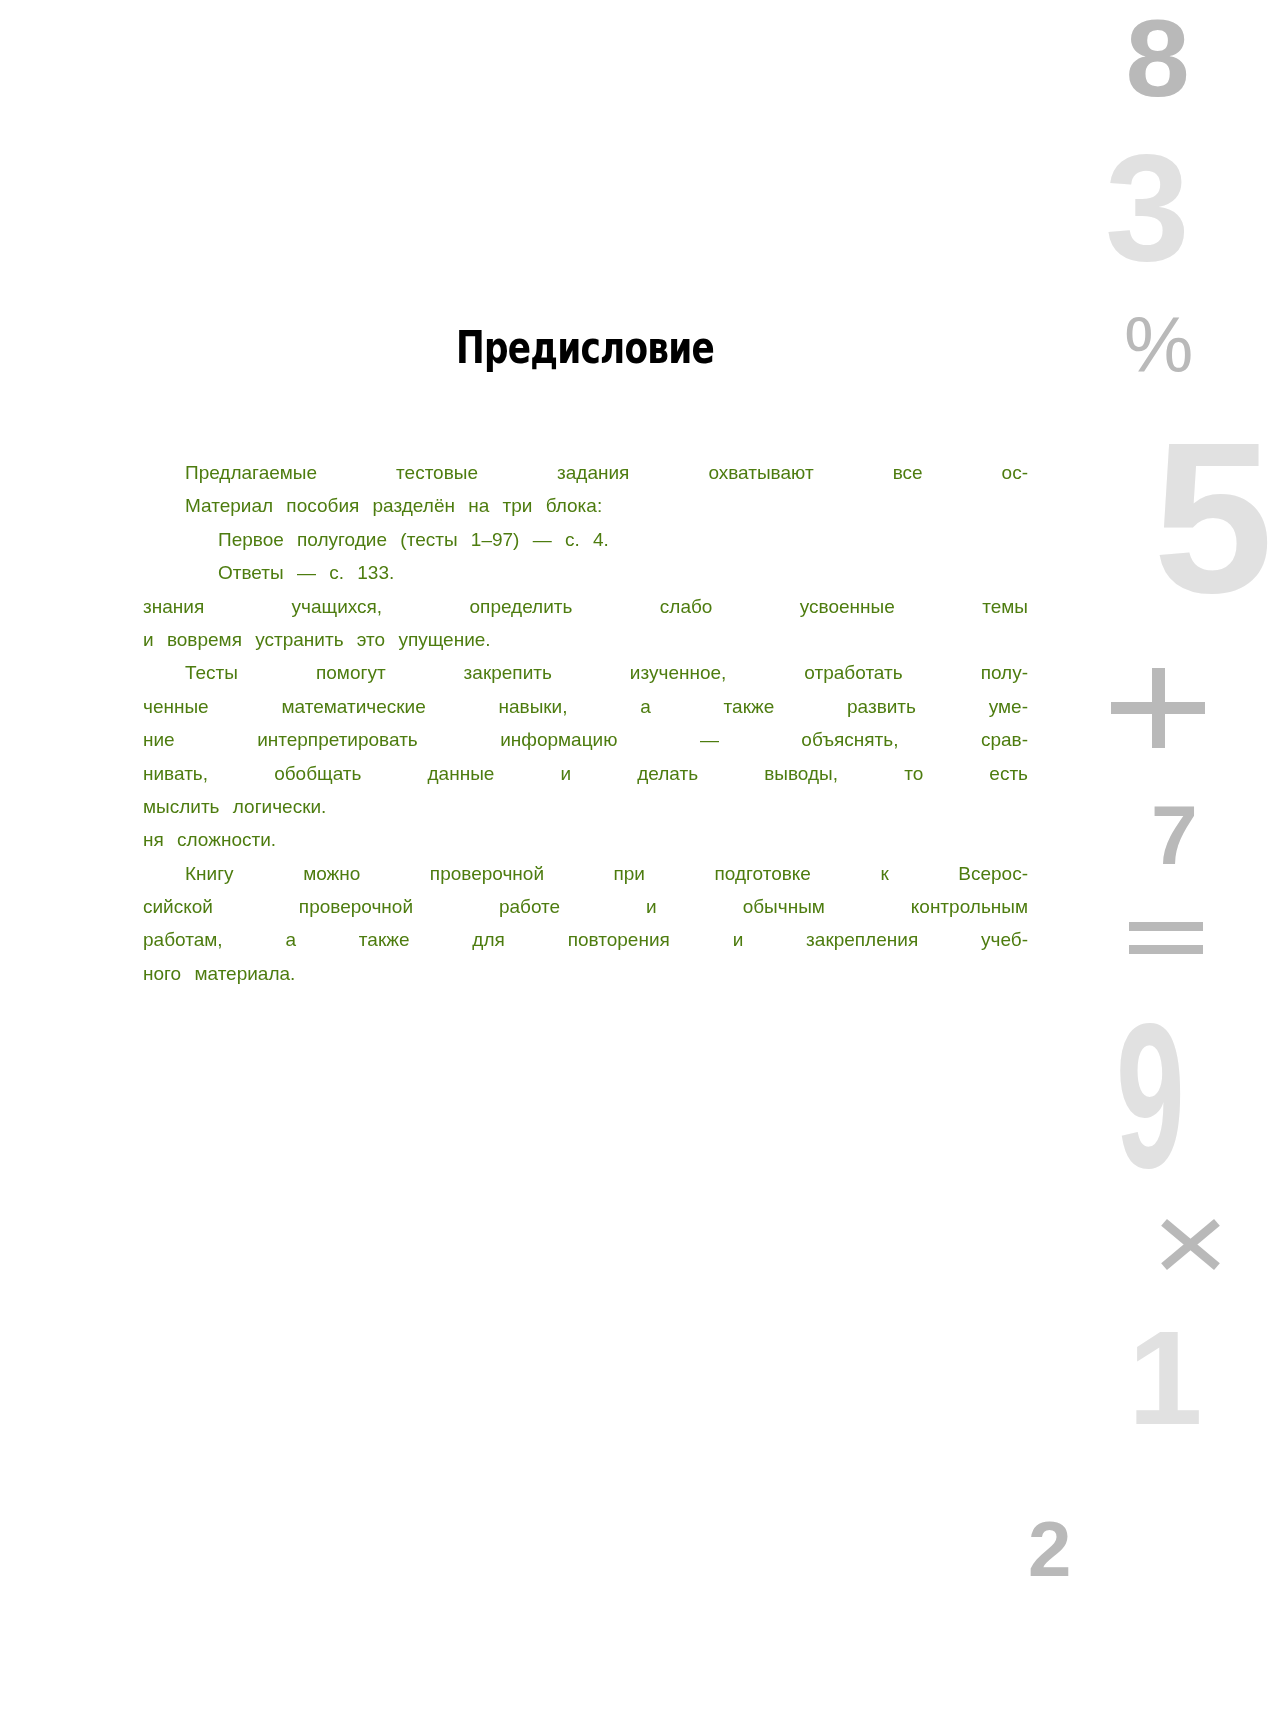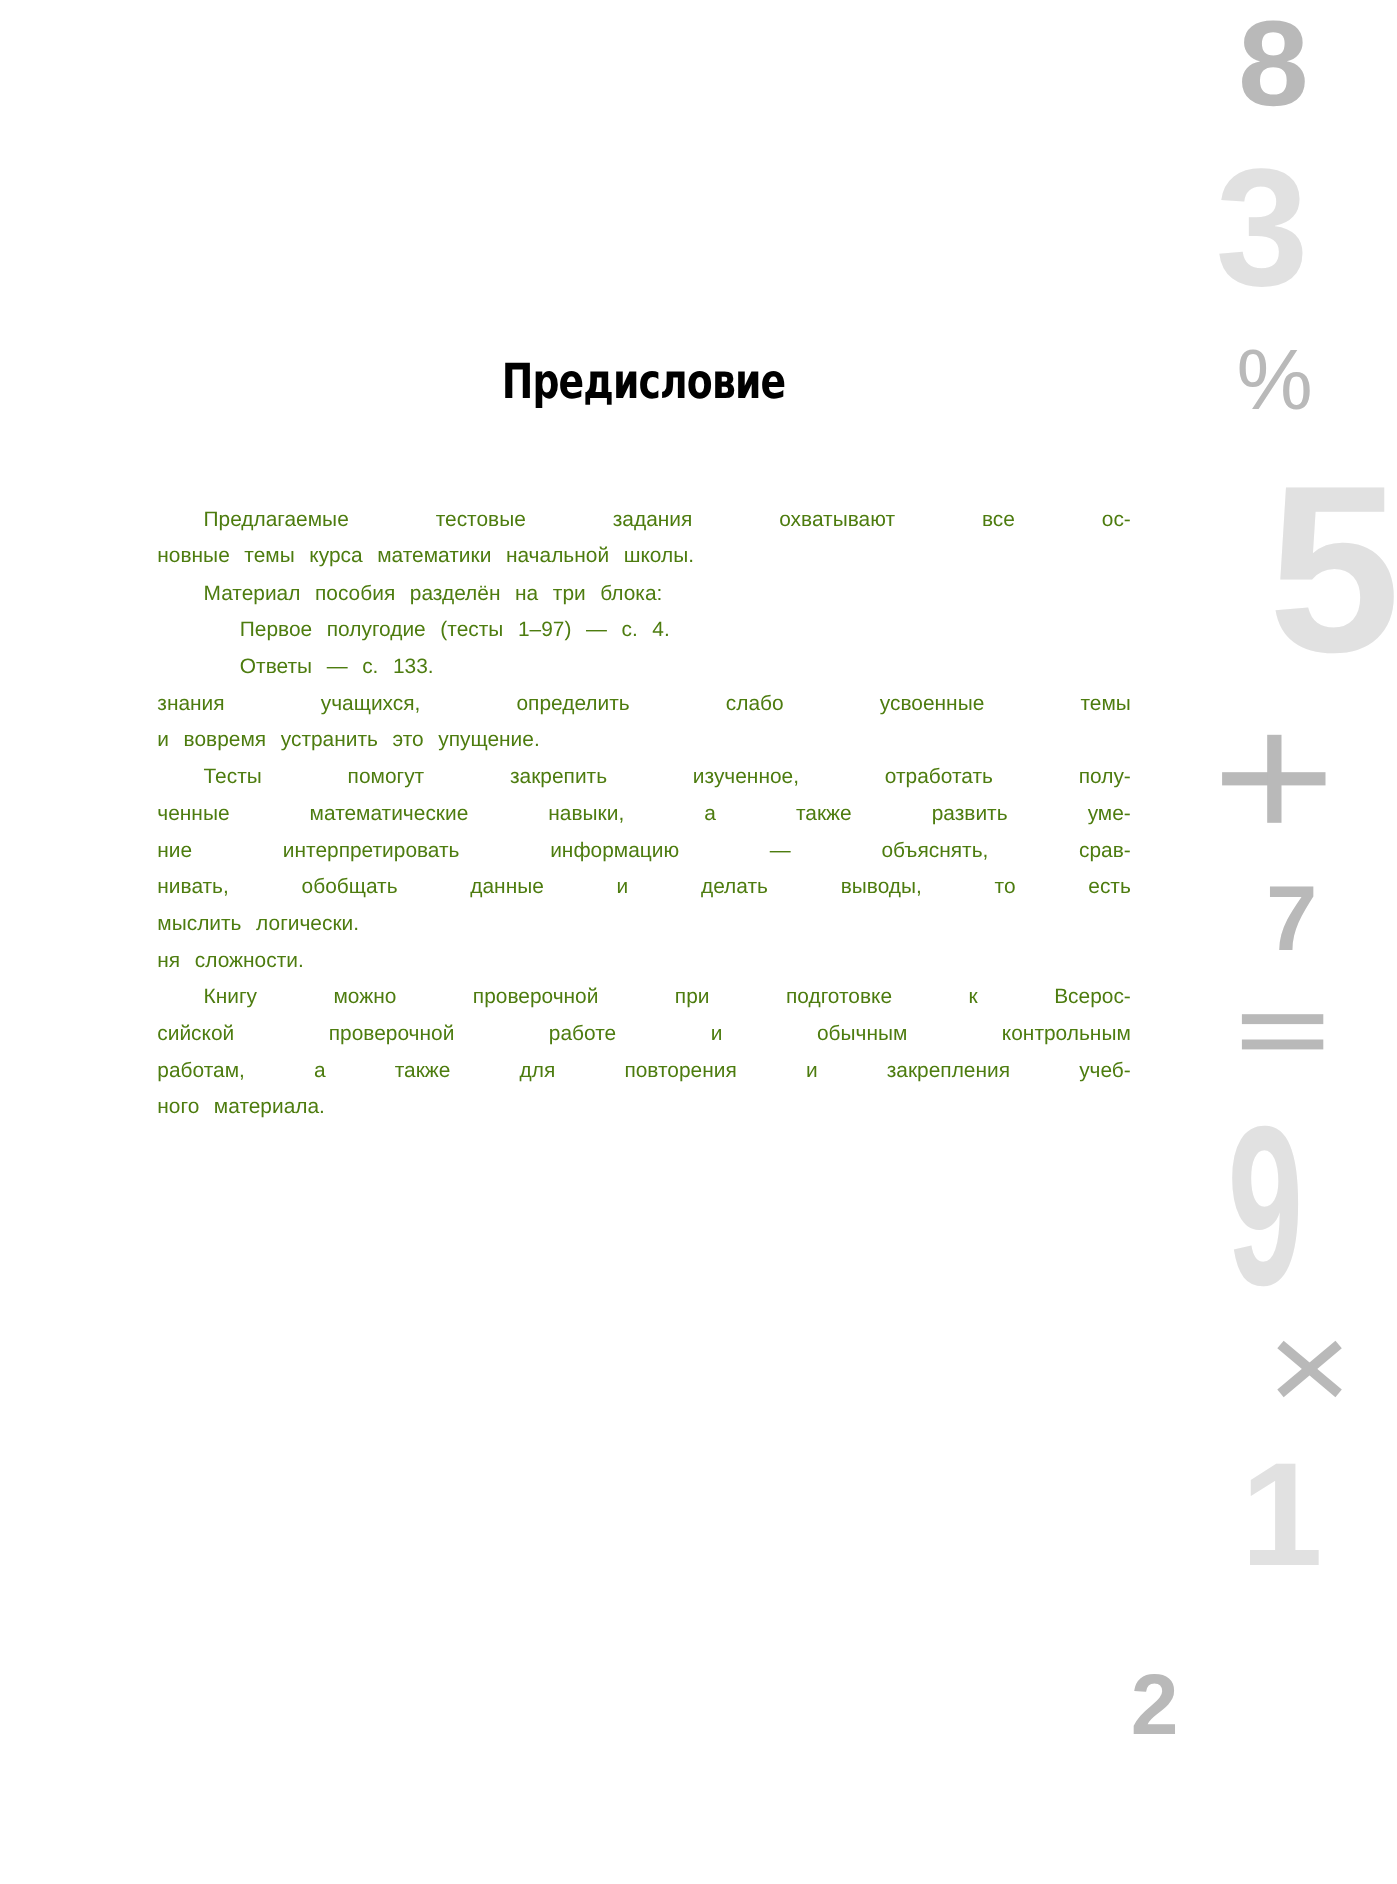--- a/index.html
+++ b/index.html
@@ -32,21 +32,20 @@
 </style>
 </head>
 <body>
 
 <div class="page">
 
   <div class="title">Предисловие</div>
 
   <div class="body-text">
     <span class="line full ind1">Предлагаемые тестовые задания охватывают все ос-</span>
-    <span class="line last">новные темы курса математики начальной школы.</span>
     <span class="line last ind1">Материал пособия разделён на три блока:</span>
     <span class="line last ind2">Первое полугодие (тесты 1–97) — с. 4.</span>
     <span class="line last ind2">Ответы — с. 133.</span>
     <span class="line full">знания учащихся, определить слабо усвоенные темы</span>
     <span class="line last">и вовремя устранить это упущение.</span>
     <span class="line full ind1">Тесты помогут закрепить изученное, отработать полу-</span>
     <span class="line full">ченные математические навыки, а также развить уме-</span>
     <span class="line full">ние интерпретировать информацию — объяснять, срав-</span>
     <span class="line full">нивать, обобщать данные и делать выводы, то есть</span>
     <span class="line last">мыслить логически.</span>

